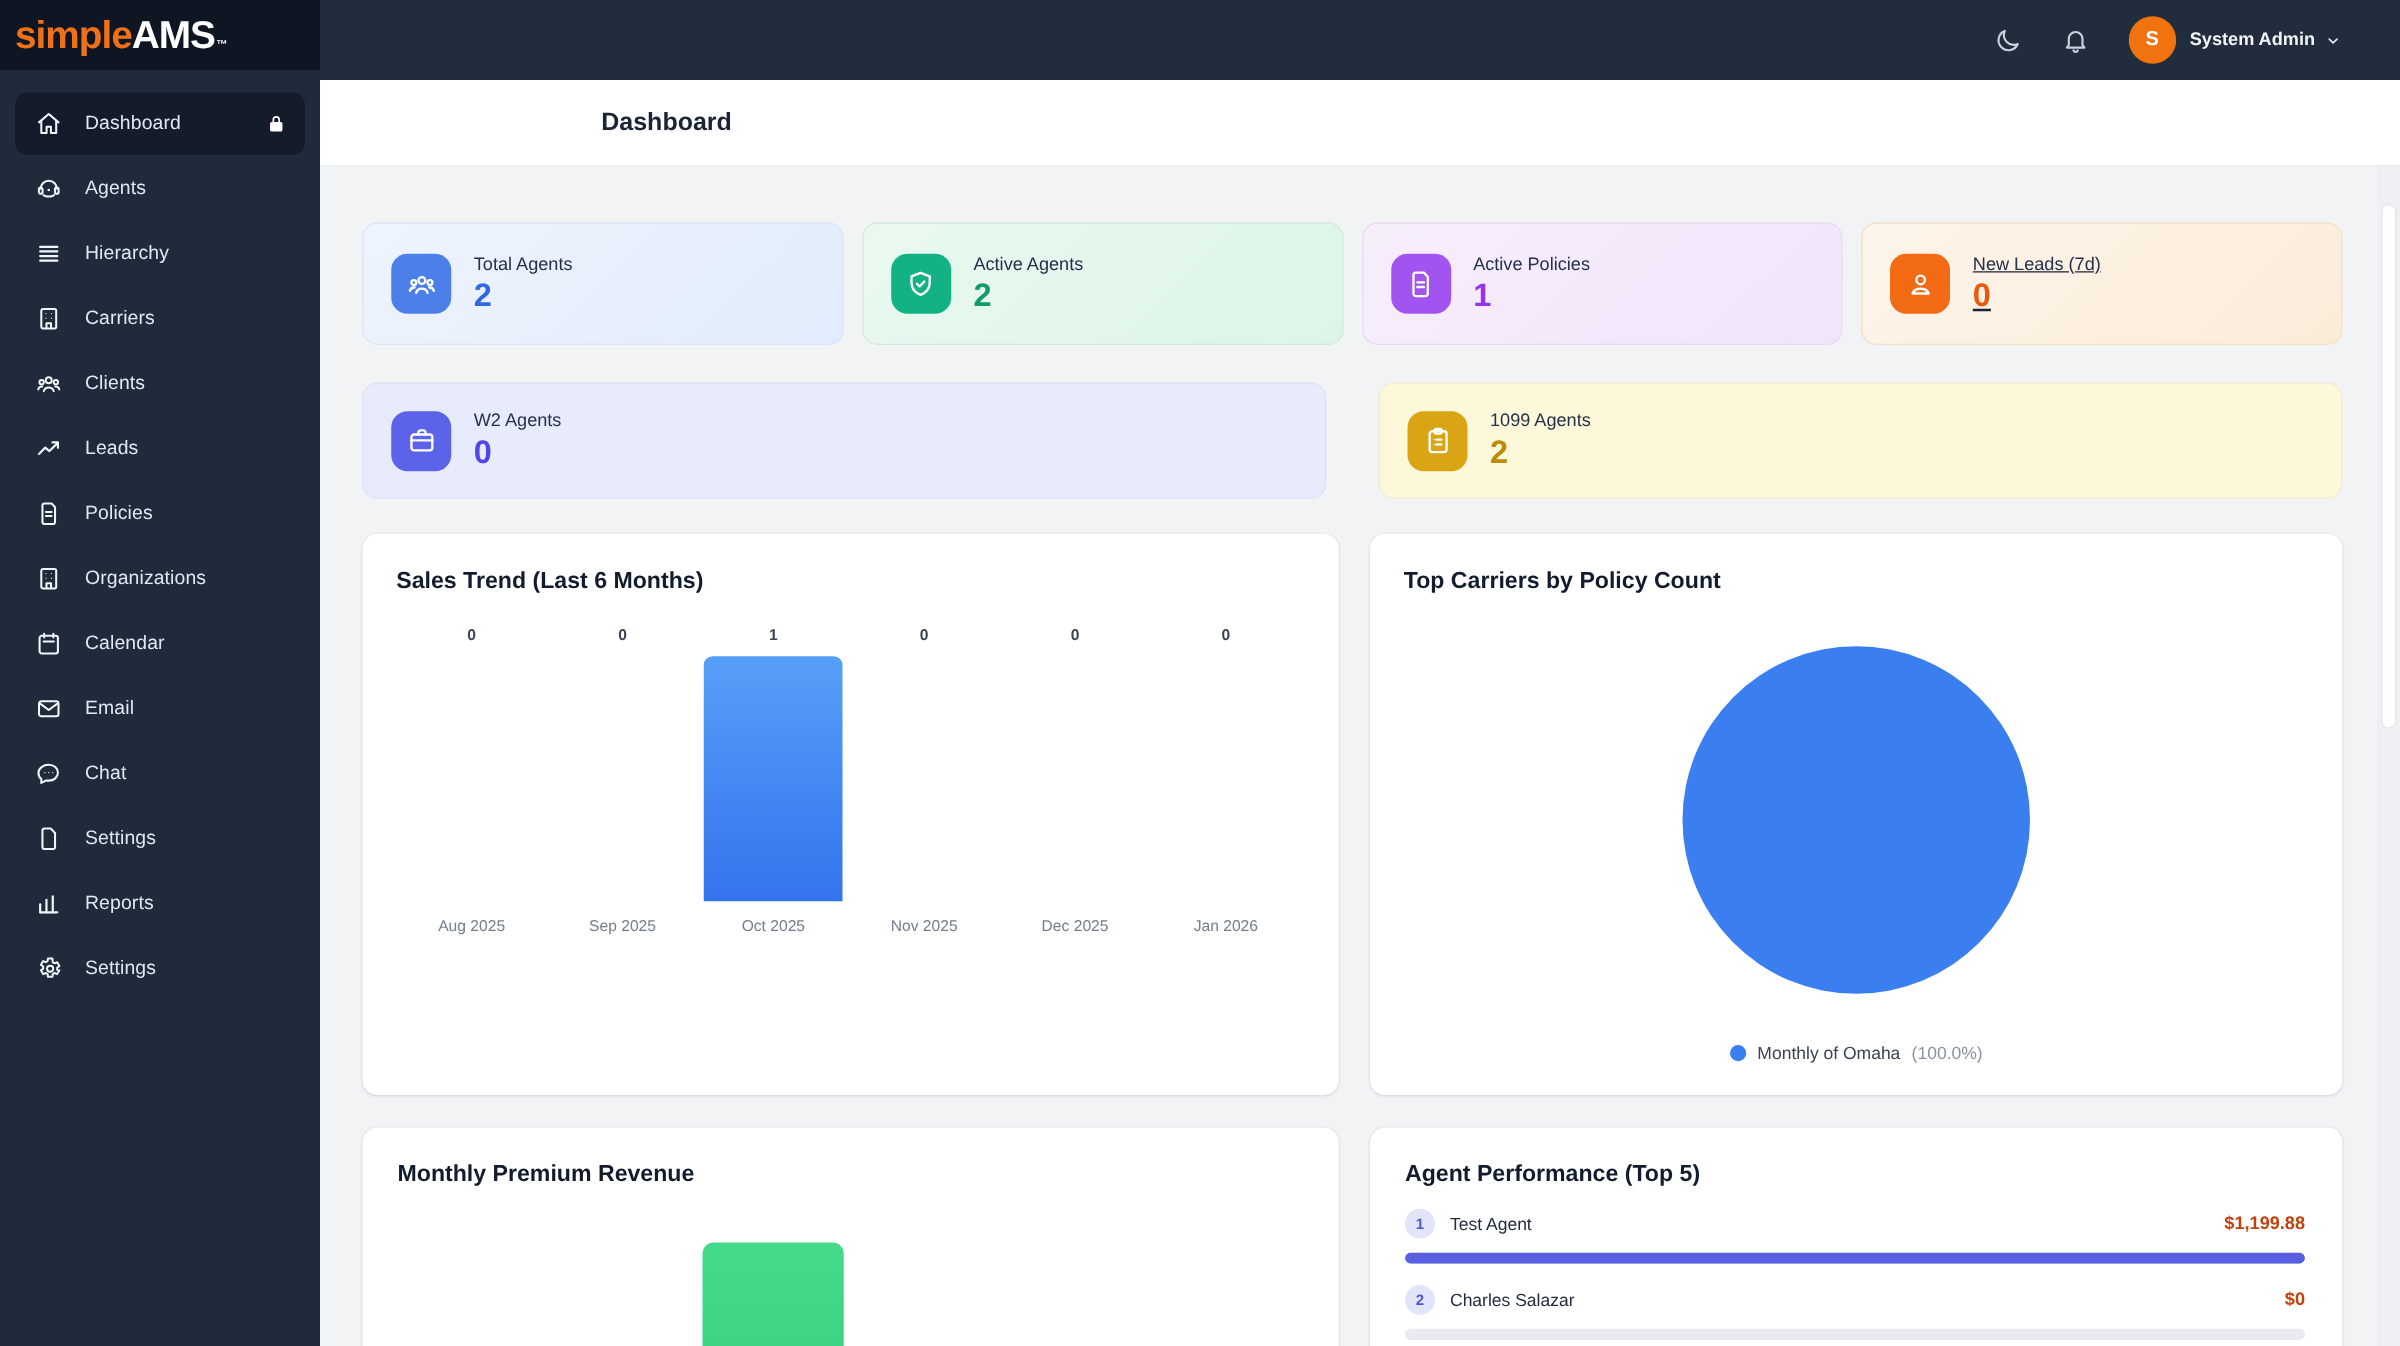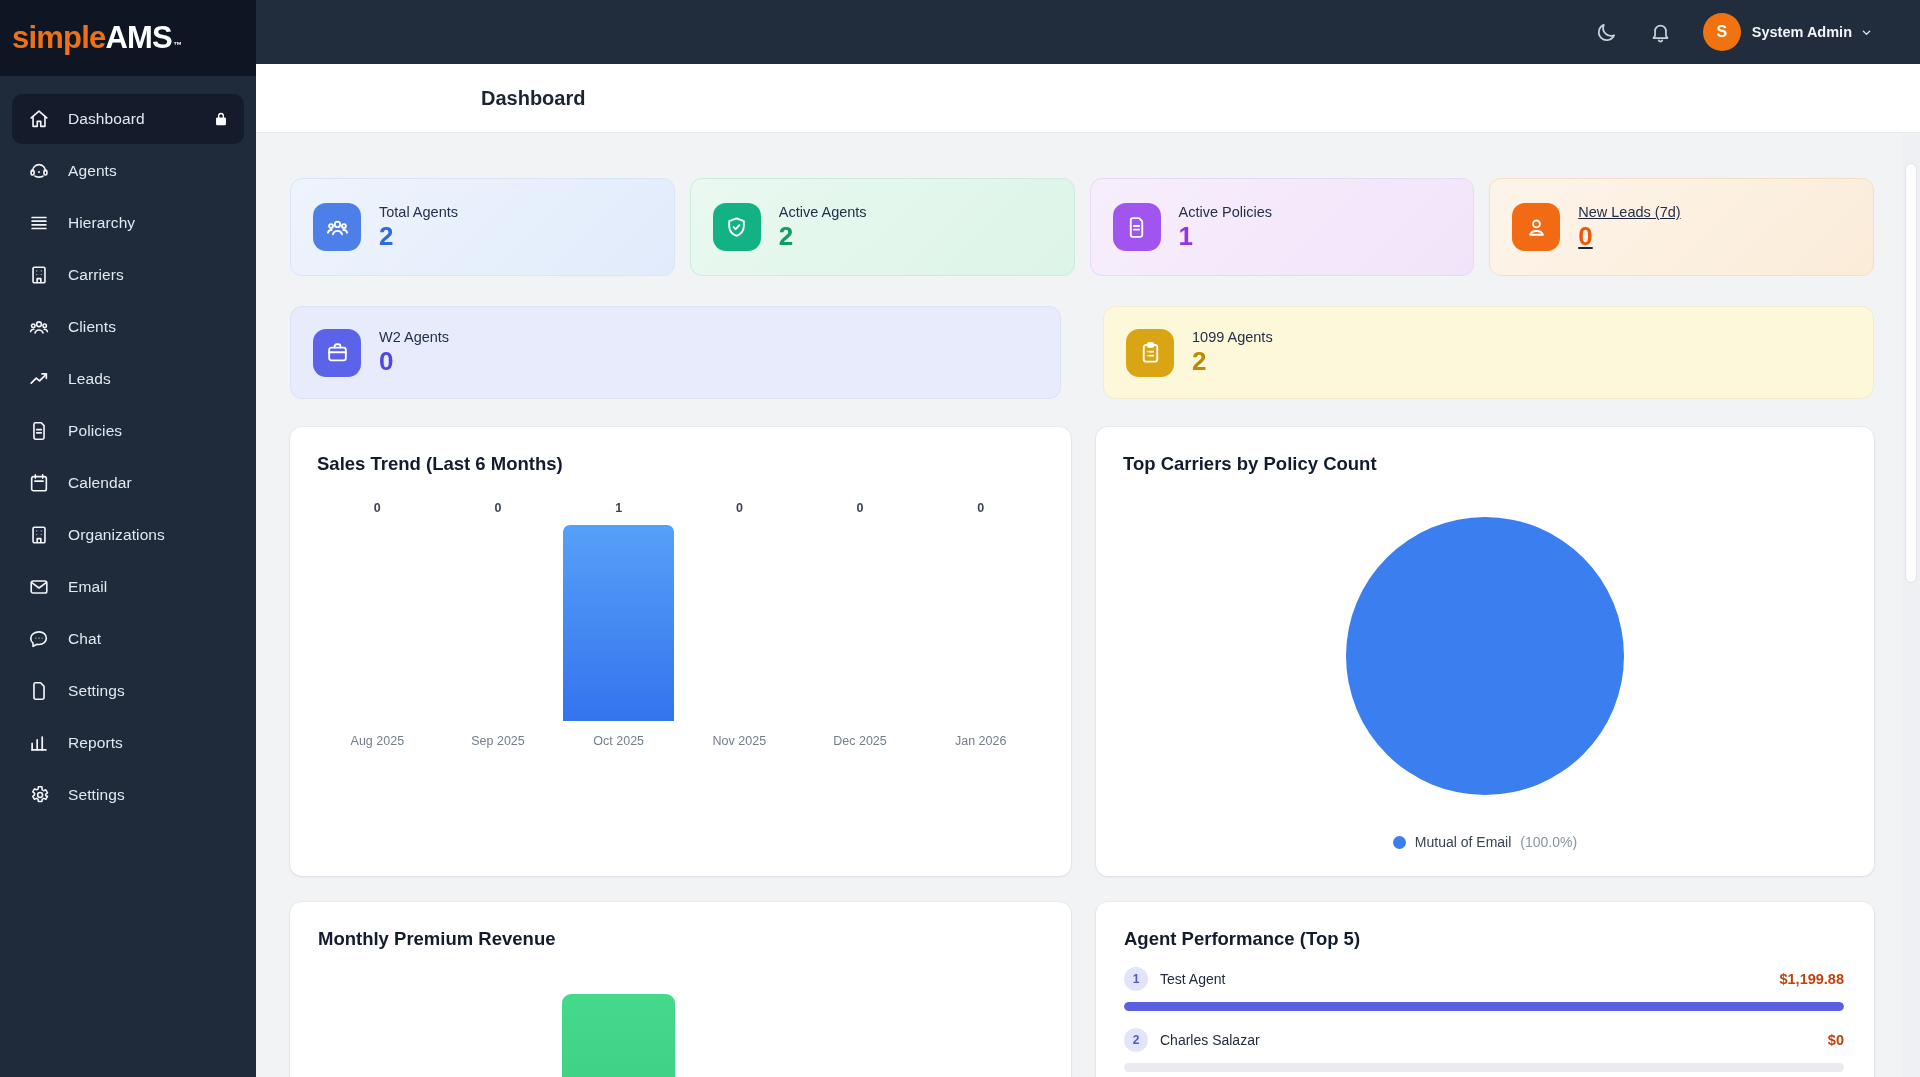--- a/index.html
+++ b/index.html
@@ -2,21 +2,21 @@
 <html><head>
 <meta charset="utf-8">
 <style>
   * { margin:0; padding:0; box-sizing:border-box; }
   html,body { width:1920px; height:1077px; overflow:hidden; }
   body { font-family:"Liberation Sans","DejaVu Sans",sans-serif; background:#f1f3f5; color:#1c2536; }
   #app { position:relative; width:1920px; height:1077px; overflow:hidden; }
 
   
   .sidebar { position:absolute; left:0; top:0; width:256px; height:1077px; background:#1f2a3a; z-index:5; }
-  .logo-block { height:76px; background:#0e1624; display:flex; align-items:center; padding-left:12px; }
+  .logo-block { height:56px; background:#0e1624; display:flex; align-items:center; padding-left:12px; }
   .logo { font-weight:800; font-size:31px; letter-spacing:-0.8px; cursor:pointer; white-space:nowrap; }
   .logo .lg-orange { color:#ee7118; }
   .logo .lg-white { color:#ffffff; }
   .logo .lg-tm { color:#ffffff; font-size:9px; font-weight:700; vertical-align:baseline; margin-left:1px; }
   .nav { padding:18px 12px 0 12px; }
   .nav-item { display:flex; align-items:center; height:50px; border-radius:10px; padding:0 14px 0 16px; margin-bottom:2px; cursor:pointer; color:#e2e8f1; }
   .nav-item.active { background:#141c2b; }
   .nav-ic { width:22px; height:22px; flex:0 0 22px; display:flex; align-items:center; justify-content:center; color:#f2f5fa; }
   .nav-ic svg { width:22px; height:22px; }
   .nav-label { margin-left:18px; font-size:15.5px; font-weight:500; letter-spacing:0.1px; }
@@ -197,40 +197,40 @@
           <svg viewBox="0 0 24 24" fill="none" stroke="currentColor" stroke-width="1.8" stroke-linecap="round" stroke-linejoin="round">
               <path d="M6.5 4.8A1.8 1.8 0 0 1 8.3 3h6.2l3 3.2V19.2a1.8 1.8 0 0 1-1.8 1.8H8.3a1.8 1.8 0 0 1-1.8-1.8Z"></path>
               <path d="M9.5 10.5h5M9.5 14h5"></path>
             </svg>
         </span>
         <span class="nav-label">Policies</span>
       </div>
 
       <div class="nav-item">
         <span class="nav-ic">
-          <svg viewBox="0 0 24 24" fill="none" stroke="currentColor" stroke-width="1.8" stroke-linecap="round" stroke-linejoin="round">
-              <rect x="4" y="5" width="16" height="15.5" rx="2"></rect>
-              <path d="M8 3.2v3.4M16 3.2v3.4M7.5 10h9"></path>
-            </svg>
-        </span>
-        <span class="nav-label">Calendar</span>
-      </div>
-
-      <div class="nav-item">
-        <span class="nav-ic">
           <svg viewBox="0 0 24 24" fill="none" stroke="currentColor" stroke-width="1.8" stroke-linejoin="round">
               <rect x="5.5" y="3.5" width="13" height="17" rx="1.5"></rect>
               <path d="M10 20v-4h4v4" stroke-linecap="round"></path>
               <circle cx="9.6" cy="7.5" r="0.55" fill="currentColor" stroke="none"></circle>
               <circle cx="14.4" cy="7.5" r="0.55" fill="currentColor" stroke="none"></circle>
               <circle cx="9.6" cy="11.5" r="0.55" fill="currentColor" stroke="none"></circle>
               <circle cx="14.4" cy="11.5" r="0.55" fill="currentColor" stroke="none"></circle>
             </svg>
         </span>
         <span class="nav-label">Organizations</span>
+      </div>
+
+      <div class="nav-item">
+        <span class="nav-ic">
+          <svg viewBox="0 0 24 24" fill="none" stroke="currentColor" stroke-width="1.8" stroke-linecap="round" stroke-linejoin="round">
+              <rect x="4" y="5" width="16" height="15.5" rx="2"></rect>
+              <path d="M8 3.2v3.4M16 3.2v3.4M7.5 10h9"></path>
+            </svg>
+        </span>
+        <span class="nav-label">Calendar</span>
       </div>
 
       <div class="nav-item">
         <span class="nav-ic">
           <svg viewBox="0 0 24 24" fill="none" stroke="currentColor" stroke-width="1.8" stroke-linecap="round" stroke-linejoin="round">
               <rect x="3.5" y="5.5" width="17" height="13" rx="2"></rect>
               <path d="m4.5 7.5 7.5 5.6 7.5-5.6"></path>
             </svg>
         </span>
         <span class="nav-label">Email</span>
@@ -444,21 +444,21 @@
         </div>
       </div>
 
       <div class="card card-chart">
         <div class="card-title">Top Carriers by Policy Count</div>
         <div class="pie-wrap">
           <div class="pie"></div>
         </div>
         <div class="legend">
           <span class="legend-dot"></span>
-          <span class="legend-name">Mutual of Email</span>
+          <span class="legend-name">Monthly of Omaha</span>
           <span class="legend-pct">(100.0%)</span>
         </div>
       </div>
     </section>
 
     <section class="gridbottom">
 
       <div class="card card-bottom">
         <div class="card-title">Monthly Premium Revenue</div>
         <div class="mp-bar"></div>

